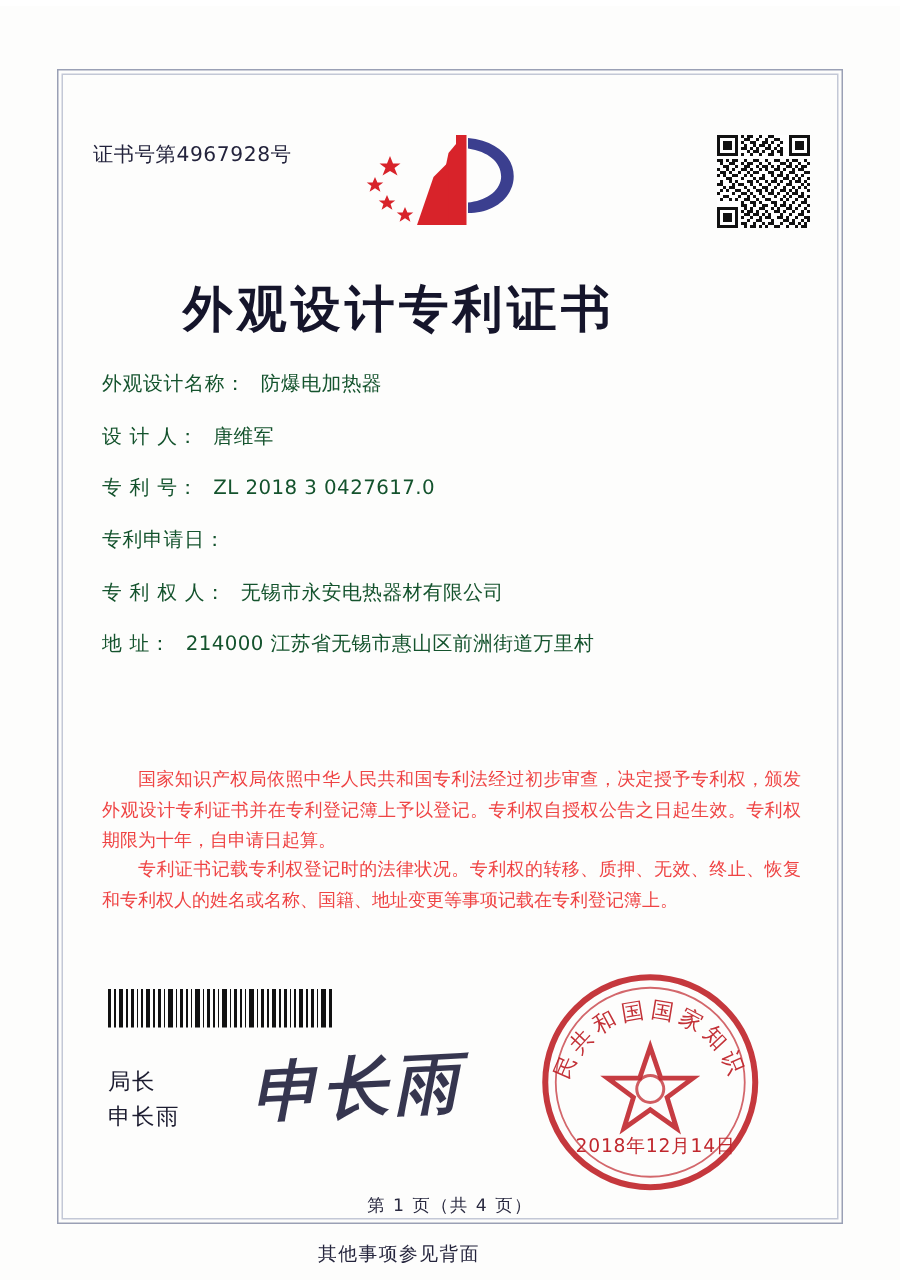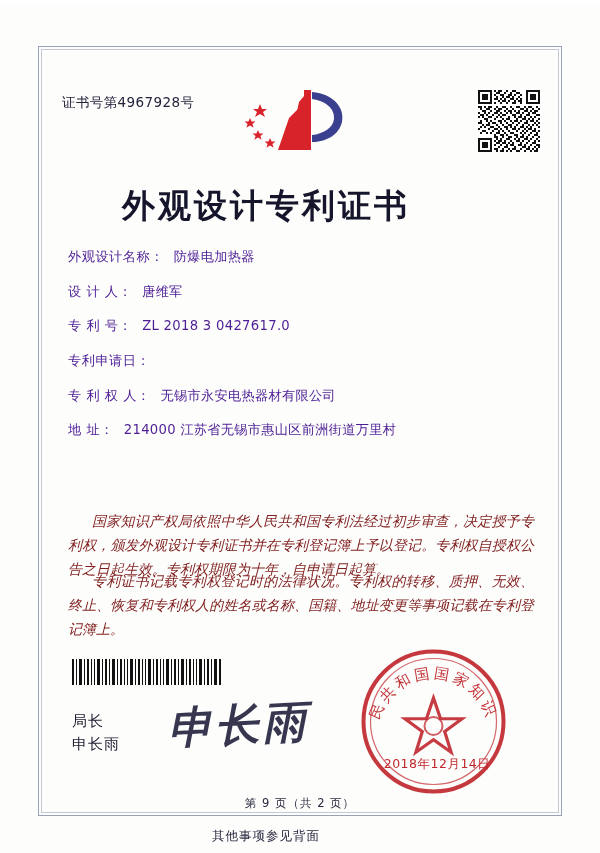--- a/index.html
+++ b/index.html
@@ -74,21 +74,21 @@
     letter-spacing: 3px;
     color: #15152b;
     font-family: "DejaVu Sans", sans-serif;
   }
   .fields {
     position: absolute;
     left: 68px;
     top: 243px;
     width: 470px;
     font-size: 13.2px;
-    color: #4c1d95;
+    color: #14532d;
     font-family: "DejaVu Sans", sans-serif;
   }
   .field-row {
     display: flex;
     align-items: baseline;
     margin-bottom: 15.5px;
     line-height: 1.45;
   }
   .field-label {
     white-space: nowrap;
@@ -96,27 +96,26 @@
   }
   .field-value {
     margin-left: 10px;
     letter-spacing: 0.3px;
   }
   .field-row.split .field-value { margin-right: 26px; }
   .para {
     position: absolute;
     left: 68px;
     width: 466px;
-    font-size: 14px;
+    font-size: 12px;
     line-height: 1.72;
     text-align: justify;
-    color: #7f1d1d;
+    color: #ef4444;
     font-family: "DejaVu Sans", sans-serif;
     text-indent: 24px;
-    font-style: italic;
   }
   .para-1 { top: 505px; }
   .para-2 { top: 565px; }
 
   .barcode {
     position: absolute;
     left: 72px;
     top: 655px;
     width: 150px;
     height: 26px;
@@ -589,16 +588,16 @@
       </text>
       <g transform="translate(77.5,84)">
         <polygon points="0,-30 7.05,-9.27 28.5,-9.27 11.2,3.54 17.6,24.3 0,11.8 -17.6,24.3 -11.2,3.54 -28.5,-9.27 -7.05,-9.27" fill="none" stroke="#c0272d" stroke-width="3.2" opacity="0.9"></polygon>
         <circle cx="0" cy="-2" r="9" fill="none" stroke="#c0272d" stroke-width="2" opacity="0.75"></circle>
       </g>
     </svg>
   </div>
 
   <div class="seal-date">2018年12月14日</div>
 
-  <div class="page-num">第 9 页（共 2 页）</div>
+  <div class="page-num">第 1 页（共 4 页）</div>
   <div class="footnote">其他事项参见背面</div>
 
 </div>
 
 </body></html>

